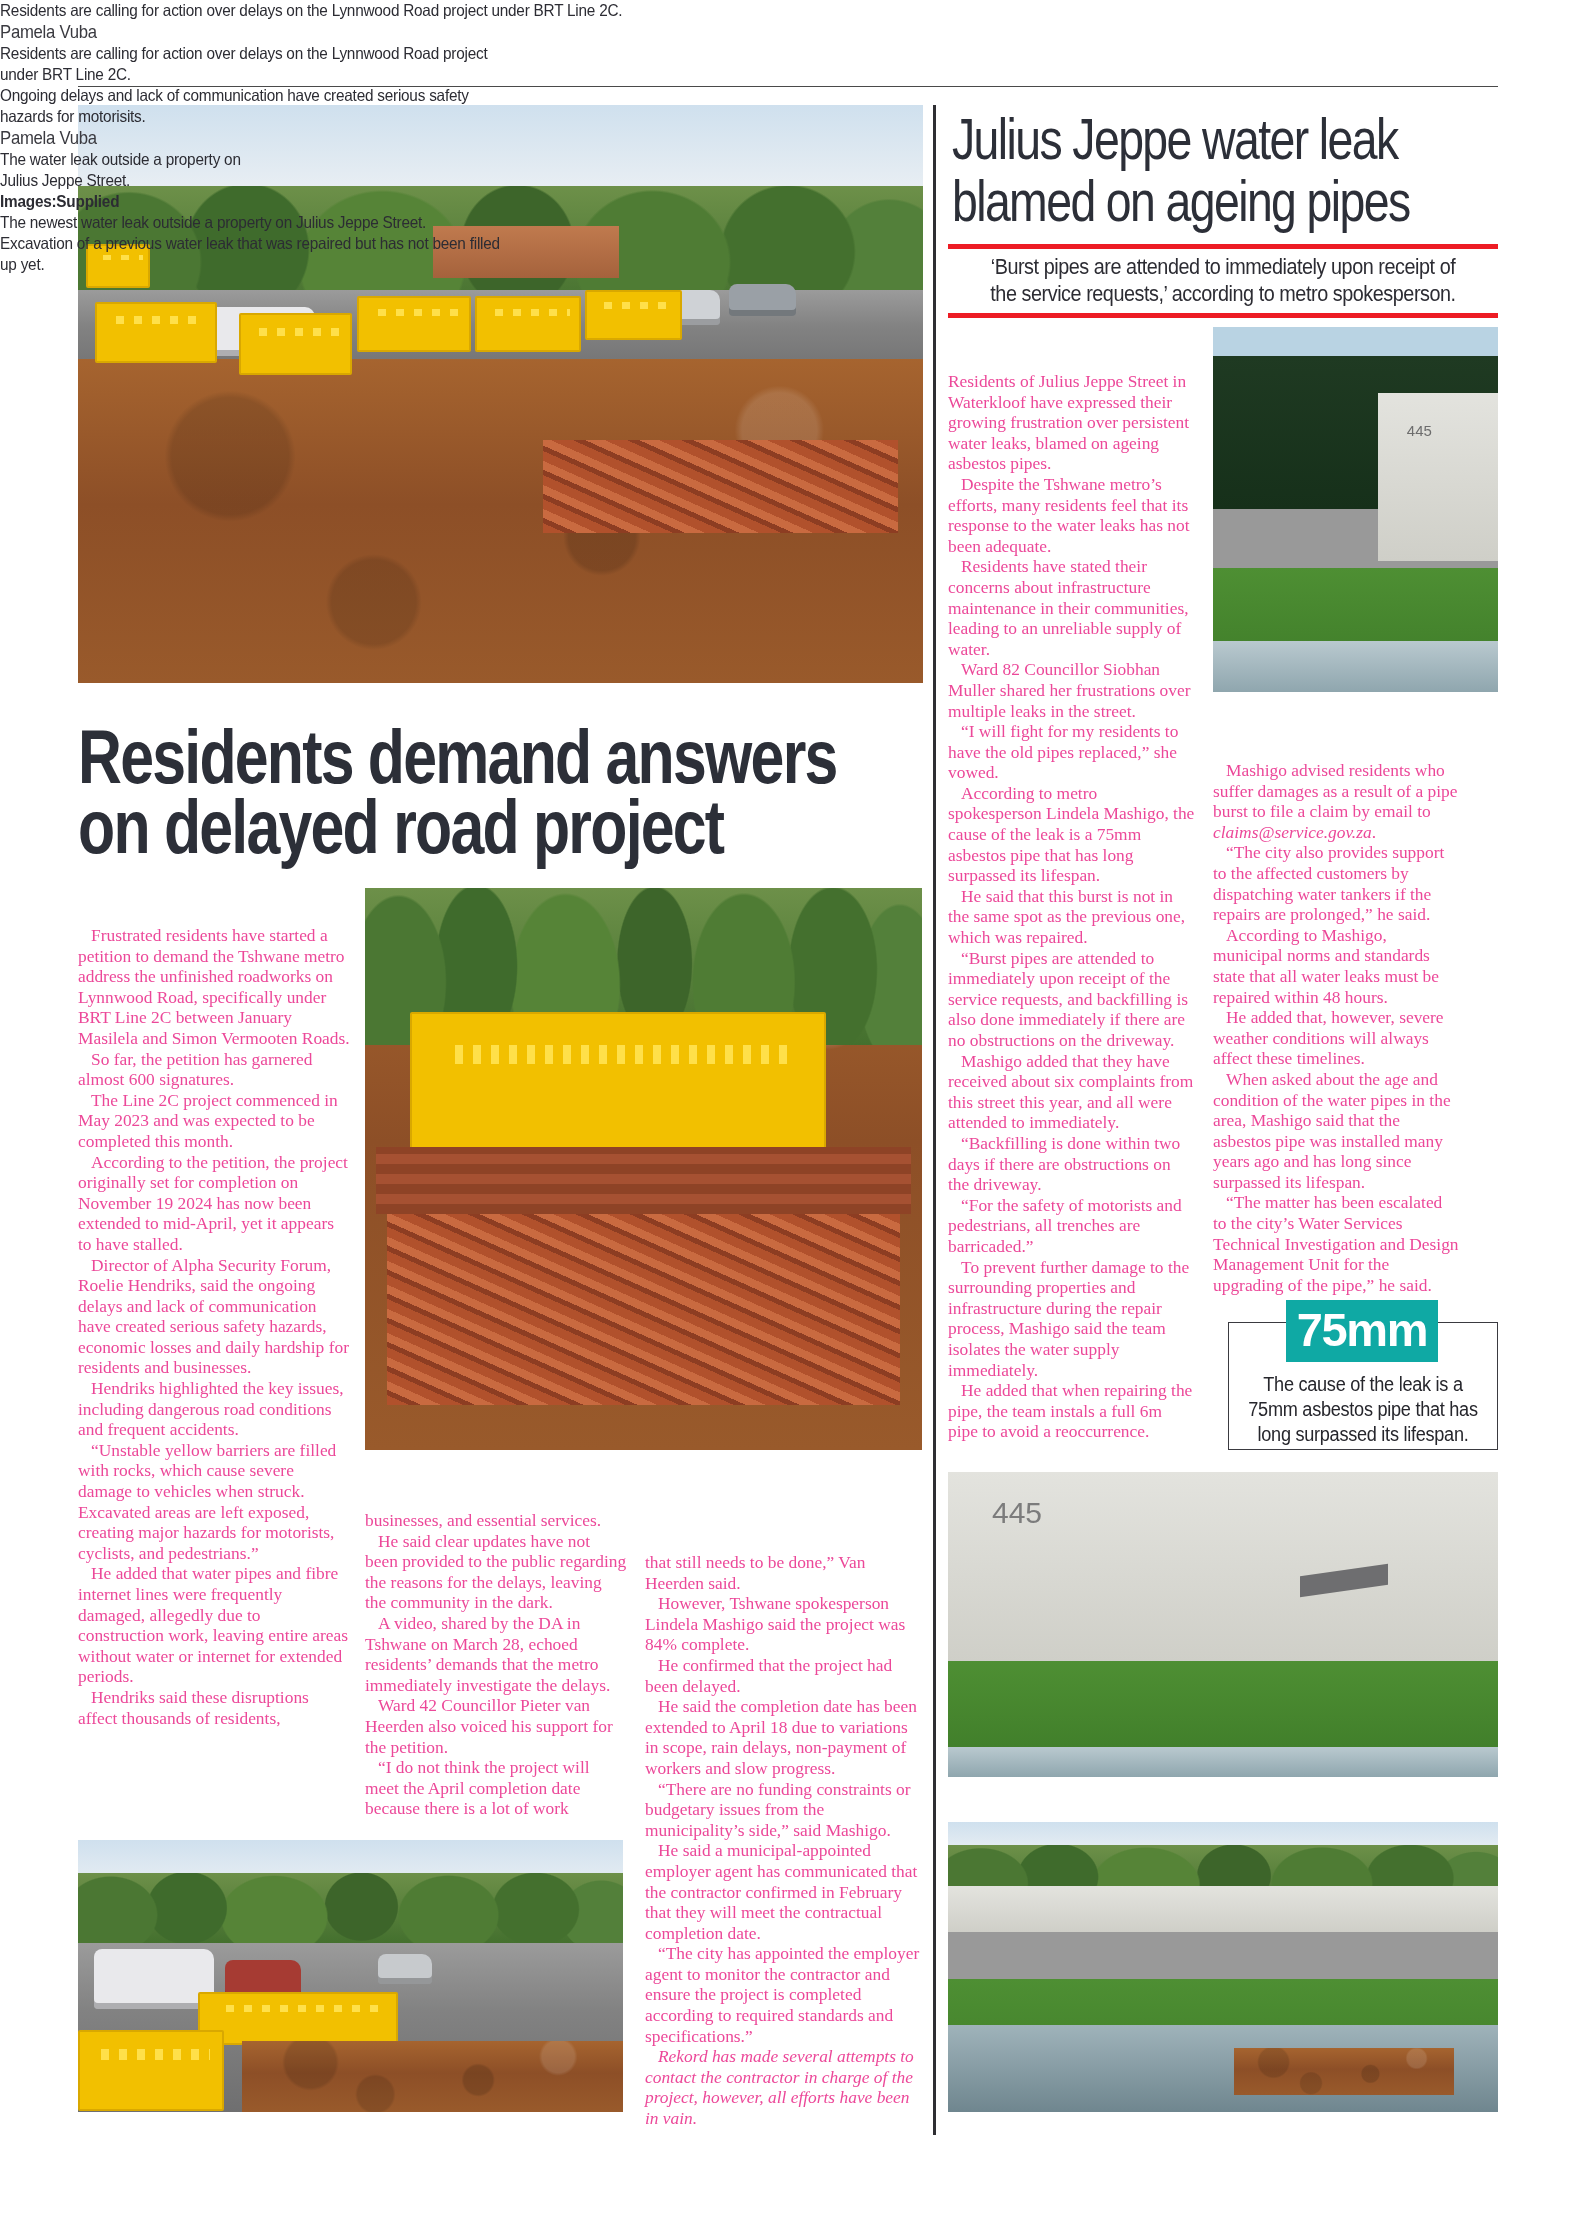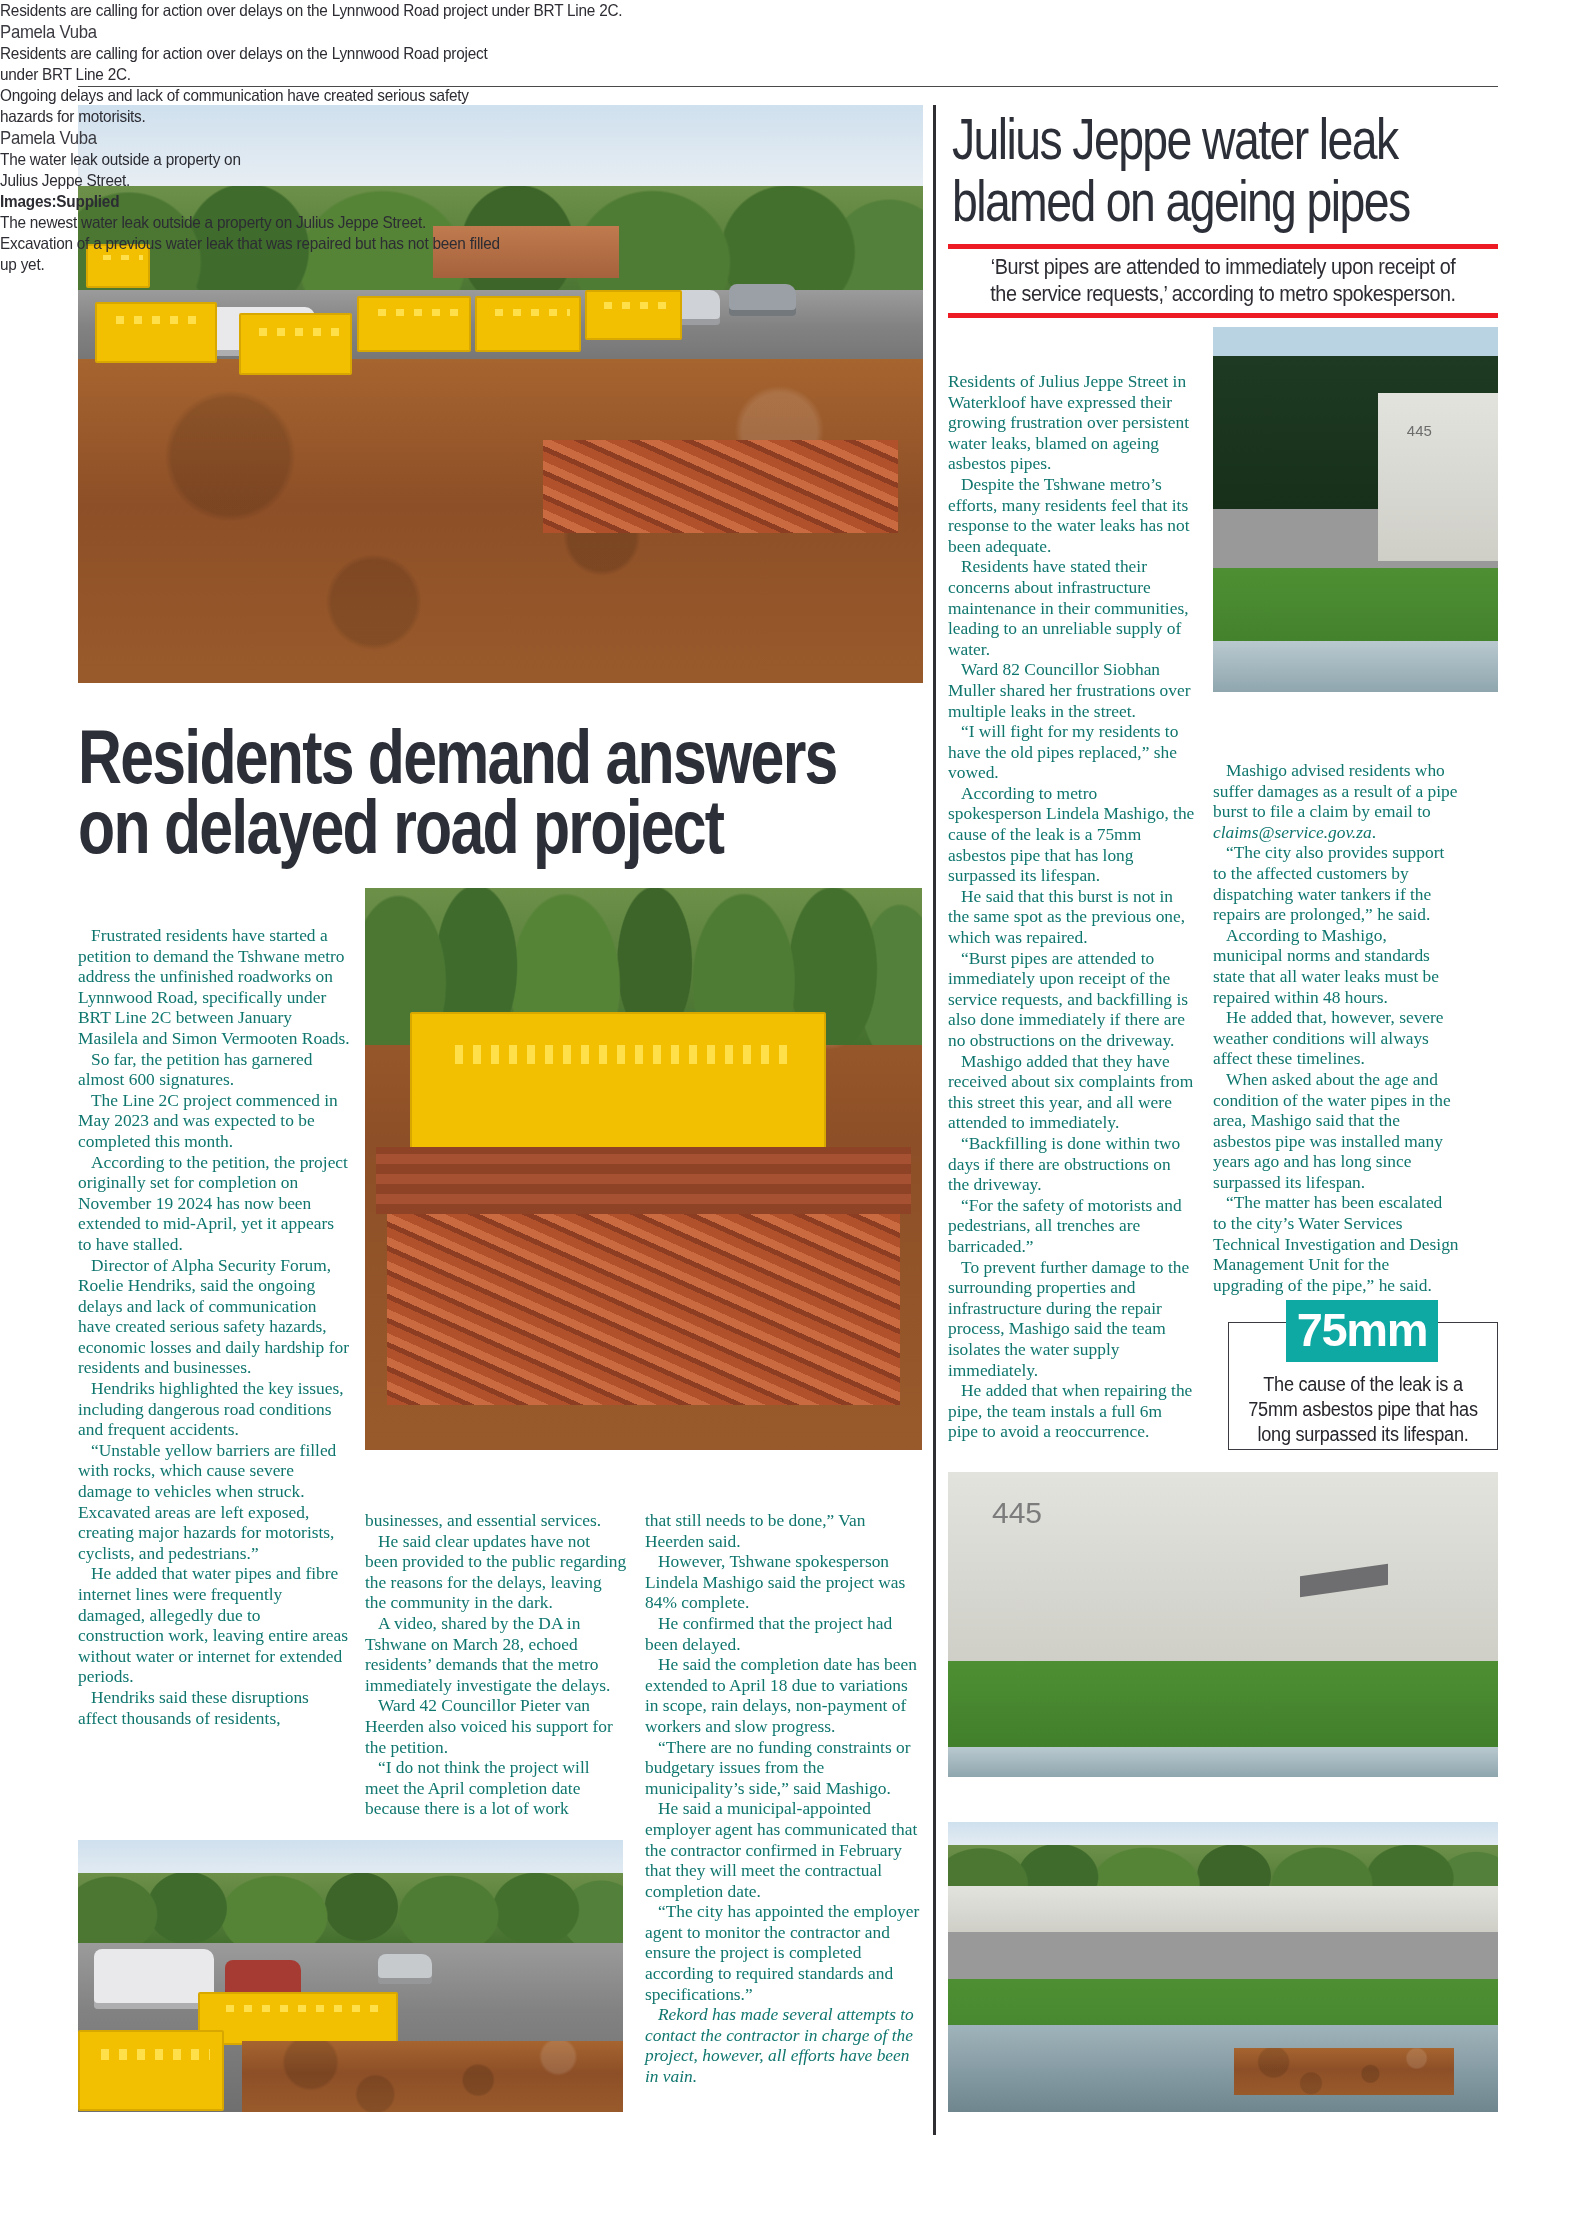--- a/index.html
+++ b/index.html
@@ -41,21 +41,21 @@
   }
   .caption{
     font-family:"Liberation Sans", sans-serif;
     font-size:16.5px;line-height:21px;color:#2c2c33;
     letter-spacing:-0.25px;
     transform:scaleX(0.93);transform-origin:left top;
   }
   .body-col{
     font-family:"Liberation Serif", serif;
     font-size:17.4px;line-height:20.6px;
-    color:#0f766e;text-align:left;
+    color:#ec4899;text-align:left;
     hyphens:none;
   }
   .body-col p{margin:0;}
   .body-col p.ind{text-indent:13px;}
   .body-col i, .body-col em{font-style:italic;}
 
   
   .photo{position:absolute;overflow:hidden;background:#999;}
   .photo .sky{position:absolute;left:0;top:0;width:100%;height:26%;
     background:linear-gradient(#cfe0ee,#e8eef3 55%,#dfe7ea);}
@@ -194,21 +194,21 @@
   </div>
 
   <div class="body-col" style="position:absolute;left:365px;top:1510px;width:262px;">
     <p>businesses, and essential services.</p>
     <p class="ind">He said clear updates have not been provided to the public regarding the reasons for the delays, leaving the community in the dark.</p>
     <p class="ind">A video, shared by the DA in Tshwane on March 28, echoed residents’ demands that the metro immediately investigate the delays.</p>
     <p class="ind">Ward 42 Councillor Pieter van Heerden also voiced his support for the petition.</p>
     <p class="ind">“I do not think the project will meet the April completion date because there is a lot of work</p>
   </div>
 
-  <div class="body-col" style="position:absolute;left:645px;top:1510px;width:275px;">
+  <div class="body-col" style="position:absolute;left:645px;top:1552px;width:275px;">
     <p>that still needs to be done,” Van Heerden said.</p>
     <p class="ind">However, Tshwane spokesperson Lindela Mashigo said the project was 84% complete.</p>
     <p class="ind">He confirmed that the project had been delayed.</p>
     <p class="ind">He said the completion date has been extended to April 18 due to variations in scope, rain delays, non-payment of workers and slow progress.</p>
     <p class="ind">“There are no funding constraints or budgetary issues from the municipality’s side,” said Mashigo.</p>
     <p class="ind">He said a municipal-appointed employer agent has communicated that the contractor confirmed in February that they will meet the contractual completion date.</p>
     <p class="ind">“The city has appointed the employer agent to monitor the contractor and ensure the project is completed according to required standards and specifications.”</p>
     <p class="ind"><i>Rekord has made several attempts to contact the contractor in charge of the project, however, all efforts have been in vain.</i></p>
   </div>
 

